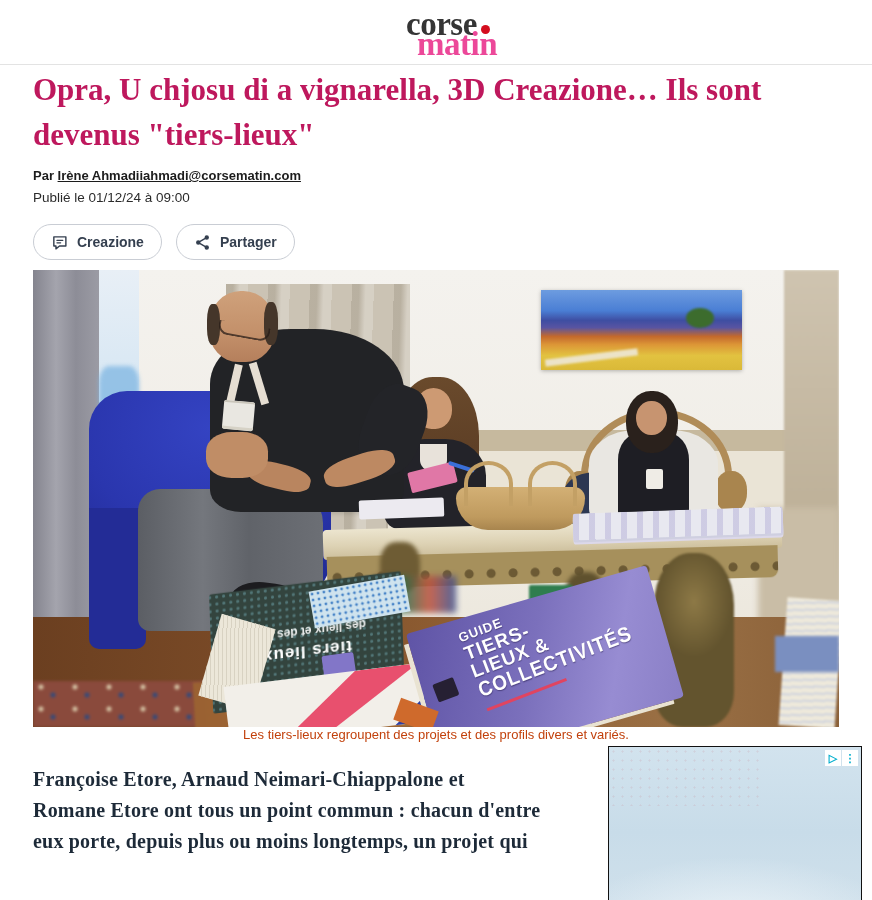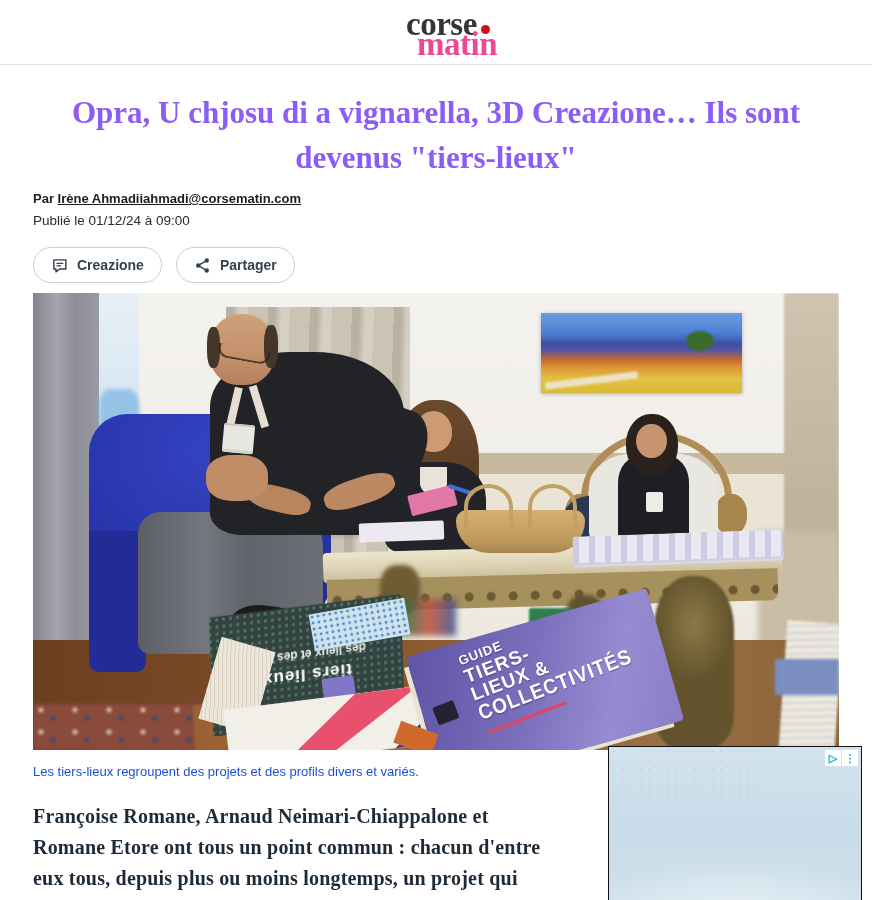--- a/index.html
+++ b/index.html
@@ -8,21 +8,21 @@
     font-family:"Liberation Sans",sans-serif;
   }
   
   .header{height:64px;border-bottom:1px solid #e3e3e3;position:relative;background:#fff;}
   .logo{position:absolute;left:50%;top:8px;transform:translateX(-50%);cursor:pointer;}
   .logo-line1{font:700 33px/1 "Liberation Serif",serif;color:#353535;letter-spacing:-.5px;margin-left:31px;}
   .logo-dot{display:inline-block;width:9px;height:9px;border-radius:50%;background:#d40d1e;margin-left:4px;transform:translateY(-1px);}
   .logo-line2{font:700 33px/1 "Liberation Serif",serif;color:#ec4899;margin:-13px 0 0 42px;letter-spacing:-.5px;}
   
   .content{padding:0 33px;}
-  .title{margin:25px 0 0;font:700 31px/45px "Liberation Serif",serif;color:#8b5cf6;text-align:center;}
+  .title{margin:2px 0 0;font:700 31px/45px "Liberation Serif",serif;color:#be185d;}
   .byline{margin-top:10px;font:700 13px/17px "Liberation Sans",sans-serif;color:#1c1c1c;}
   .byline .author{color:#1c1c1c;text-decoration:underline;cursor:pointer;}
   .pubdate{margin-top:5px;font:400 13.5px/17px "Liberation Sans",sans-serif;color:#2b2b2b;}
   .actions{margin-top:18px;display:flex;gap:14px;}
   .btn{display:inline-flex;align-items:center;gap:9px;height:36px;padding:0 17px;
        border:1px solid #c9cdd4;border-radius:18px;background:#fff;
        font:700 14px "Liberation Sans",sans-serif;color:#343f4f;cursor:pointer;}
   .btn svg{display:block;}
   
   .photo{position:relative;margin-top:10px;width:806px;height:457px;overflow:hidden;background:#f1eee8;}
@@ -139,21 +139,21 @@
   .sc-guide-text .g1{font-size:13px;}
   .sc-guide-text .g2,.sc-guide-text .g3{font-size:19px;}
   .sc-guide-text .g4{font-size:19px;transform:scaleY(1.1);}
   .sc-guide-redline{left:23%;top:66%;width:34%;height:3px;background:#e04460;transform:rotate(-5deg);}
   .sc-guide-logo{left:5%;top:40%;width:9%;height:14%;background:#262033;border-radius:2px;transform:rotate(-5deg);}
   .sc-right-stack{right:0;top:72%;width:7%;height:28%;transform:rotate(4deg);filter:blur(1px);
     background:repeating-linear-gradient(175deg,#eee9db 0 5px,#cfd3dc 5px 7px);}
   .sc-right-bluebook{right:0;top:80%;width:8%;height:8%;background:#7a8fc0;filter:blur(1.5px);}
   .sc-orange{left:45%;top:95%;width:5%;height:5%;background:#cf6a2c;transform:rotate(20deg);}
   
-  .caption{margin-top:14px;font:400 13px/16px "Liberation Sans",sans-serif;color:#1d4ed8;}
+  .caption{font:400 13px/16px "Liberation Sans",sans-serif;color:#c2410c;text-align:center;}
   .credit{margin-top:3px;font:700 13px/16px "Liberation Sans",sans-serif;color:#242424;}
   .bodytext{margin-top:21px;width:565px;font:700 20px/31px "Liberation Serif",serif;color:#1d2a38;letter-spacing:.2px;}
   
   .ad{position:absolute;left:608px;top:746px;width:252px;height:154px;border:1px solid #111;cursor:pointer;overflow:hidden;
     background:
       radial-gradient(120% 85% at 50% 118%, #ebf3f8 0%, rgba(235,243,248,0) 55%),
       linear-gradient(180deg,#d2e3ee 0%,#c8dce9 55%,#cfe0eb 100%);}
   .ad-speckle{position:absolute;left:0;top:0;width:62%;height:38%;opacity:.5;
     background-image:radial-gradient(rgba(195,125,135,.35) .8px,rgba(0,0,0,0) 1.4px);background-size:9px 9px;}
   .ad-chips{position:absolute;top:3px;right:3px;display:flex;gap:1px;}
@@ -288,23 +288,23 @@
       <div class="sc-guide-logo"></div>
     </div>
     <div class="sc-right-stack"></div>
     <div class="sc-right-bluebook"></div>
     <div class="sc-orange"></div>
   </div>
 
   <div class="caption">Les tiers-lieux regroupent des projets et des profils divers et variés.</div>
 
   <div class="bodytext">
-    <div>Françoise Romane, Arnaud Neimari-Chiappalone et</div>
+    <div>Françoise Etore, Arnaud Neimari-Chiappalone et</div>
     <div>Romane Etore ont tous un point commun : chacun d'entre</div>
-    <div>eux tous, depuis plus ou moins longtemps, un projet qui</div>
+    <div>eux porte, depuis plus ou moins longtemps, un projet qui</div>
   </div>
 </div>
 
 <div class="ad">
   <div class="ad-speckle"></div>
   <div class="ad-chips">
     <span class="chip">▷</span>
     <span class="chip">⋮</span>
   </div>
 </div>

